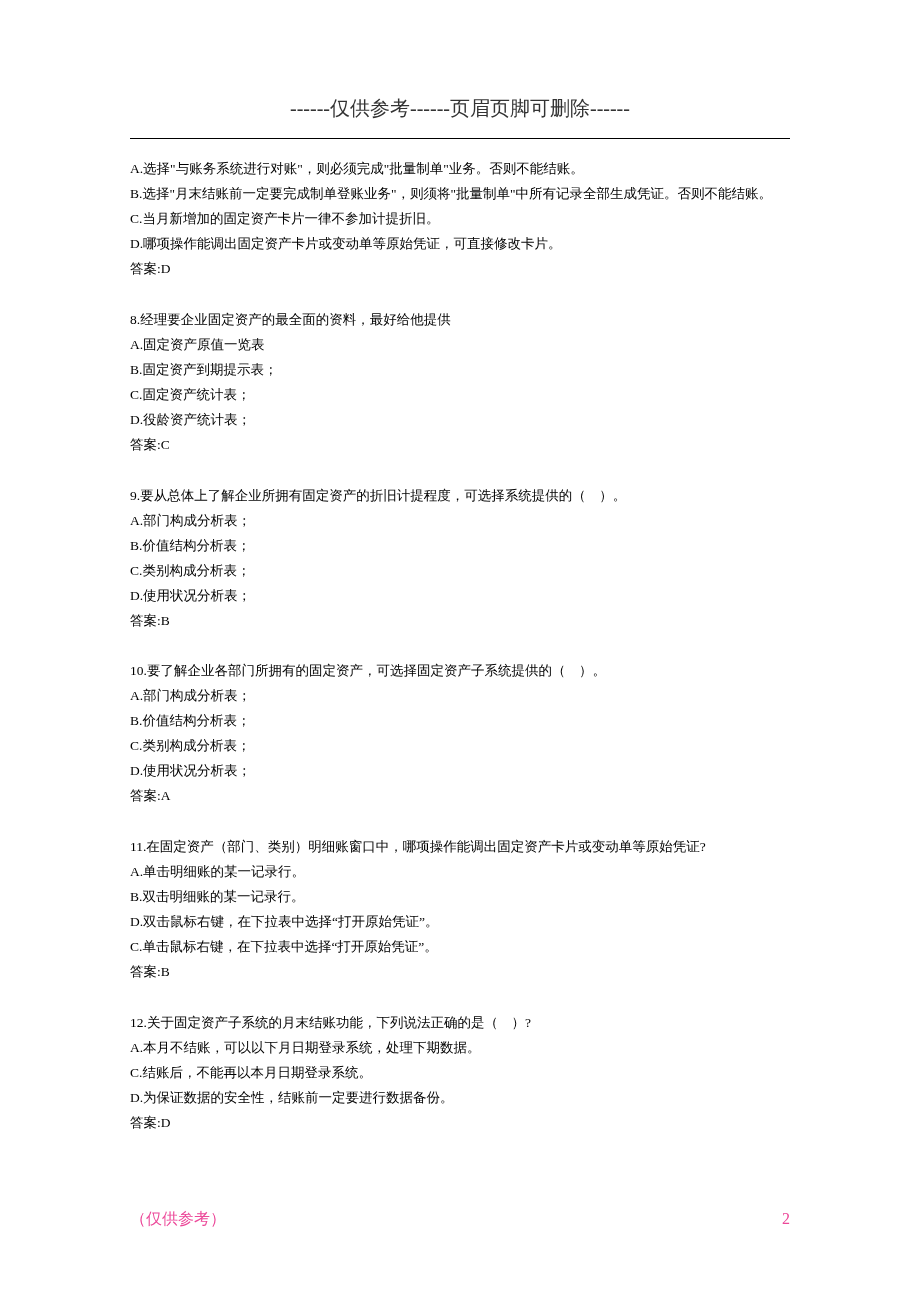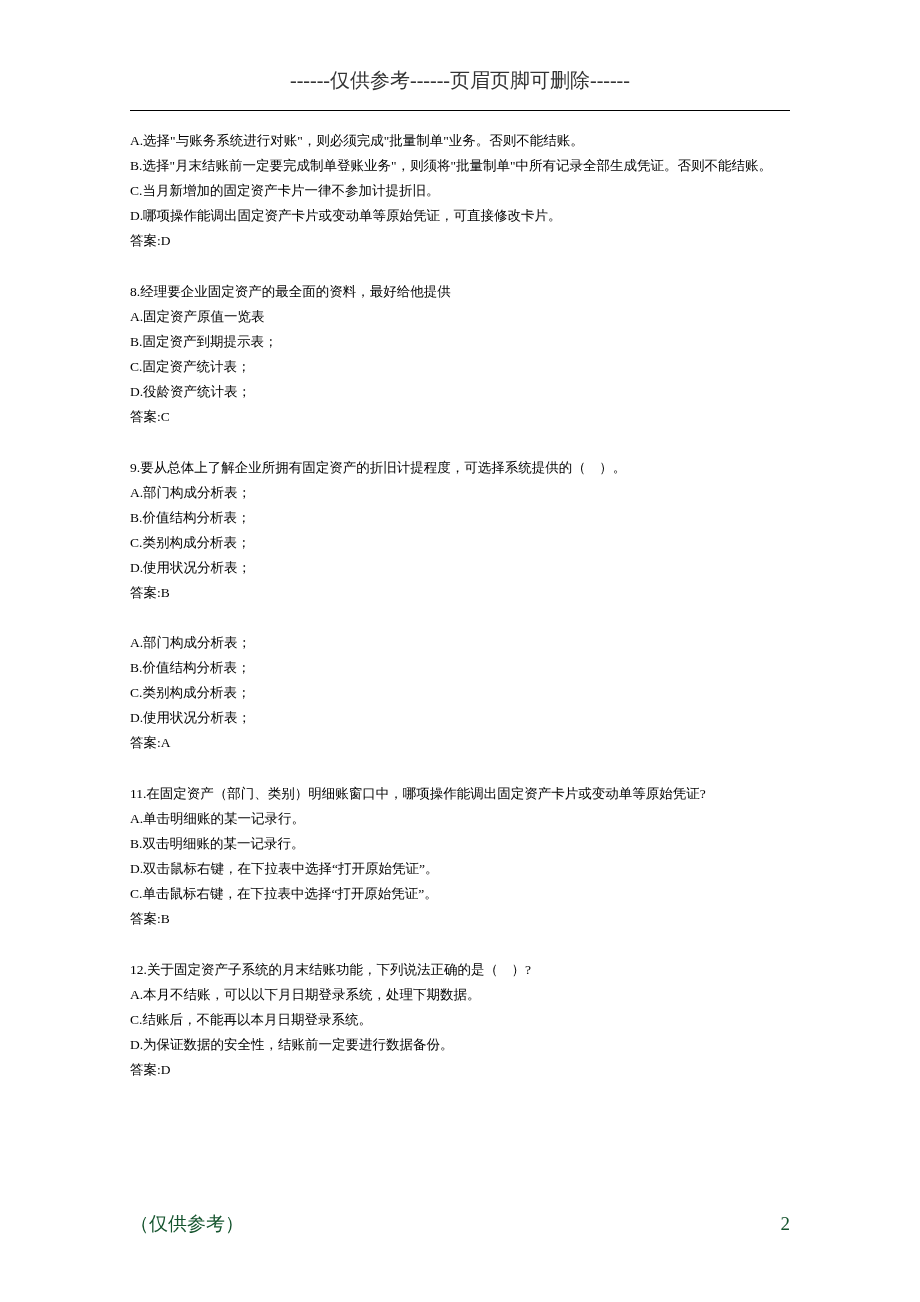--- a/index.html
+++ b/index.html
@@ -7,21 +7,21 @@
     background: #fff;
     font-family: "SimSun", "宋体", serif;
     font-size: 14px;
     color: #000;
     line-height: 1.8;
   }
   .page {
     width: 920px;
     height: 1302px;
     position: relative;
-    padding: 62px 130px 60px 130px;
+    padding: 90px 130px 60px 130px;
   }
   .header {
     text-align: center;
     font-size: 20px;
     color: #333;
     margin-bottom: 12px;
     font-family: "KaiTi", "楷体", serif;
   }
   .hr {
     border: none;
@@ -34,25 +34,25 @@
   }
   .question-block {
     margin-bottom: 26px;
   }
   .line { display: block; }
   .stem { display: block; }
   .option { display: block; }
   .answer { display: block; }
   .footer {
     position: absolute;
-    bottom: 61px;
+    bottom: 68px;
     left: 130px;
     right: 130px;
-    font-size: 19px;
-    color: #14532d;
+    font-size: 16px;
+    color: #ec4899;
   }
   .footer-left { float: left; }
   .footer-right { float: right; }
 </style>
 </head>
 <body>
 
 <div class="page">
 
   <div class="header">------仅供参考------页眉页脚可删除------</div>
@@ -80,20 +80,21 @@
     <div class="question-block">
       <span class="stem">9.要从总体上了解企业所拥有固定资产的折旧计提程度，可选择系统提供的（　）。</span>
       <span class="option">A.部门构成分析表；</span>
       <span class="option">B.价值结构分析表；</span>
       <span class="option">C.类别构成分析表；</span>
       <span class="option">D.使用状况分析表；</span>
       <span class="answer">答案:B</span>
     </div>
 
     <div class="question-block">
+      <span class="stem">10.要了解企业各部门所拥有的固定资产，可选择固定资产子系统提供的（　）。</span>
       <span class="option">A.部门构成分析表；</span>
       <span class="option">B.价值结构分析表；</span>
       <span class="option">C.类别构成分析表；</span>
       <span class="option">D.使用状况分析表；</span>
       <span class="answer">答案:A</span>
     </div>
 
     <div class="question-block">
       <span class="stem">11.在固定资产（部门、类别）明细账窗口中，哪项操作能调出固定资产卡片或变动单等原始凭证?</span>
       <span class="option">A.单击明细账的某一记录行。</span>

